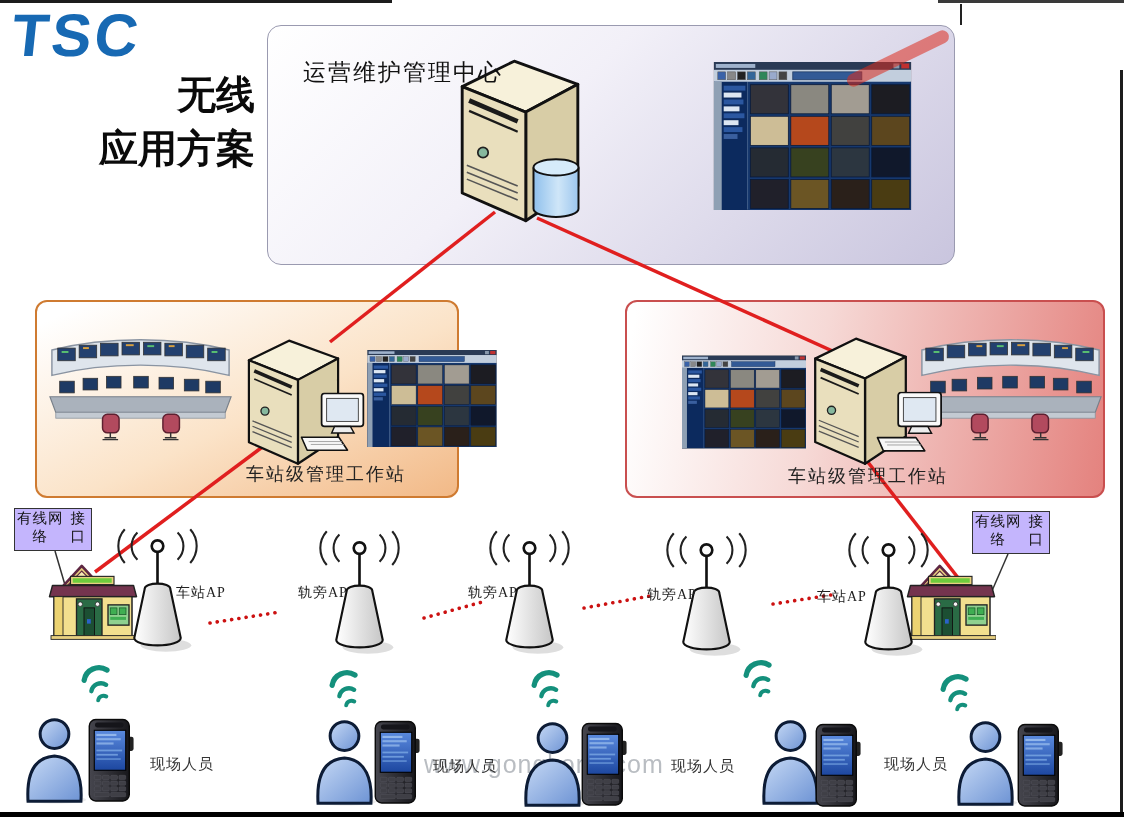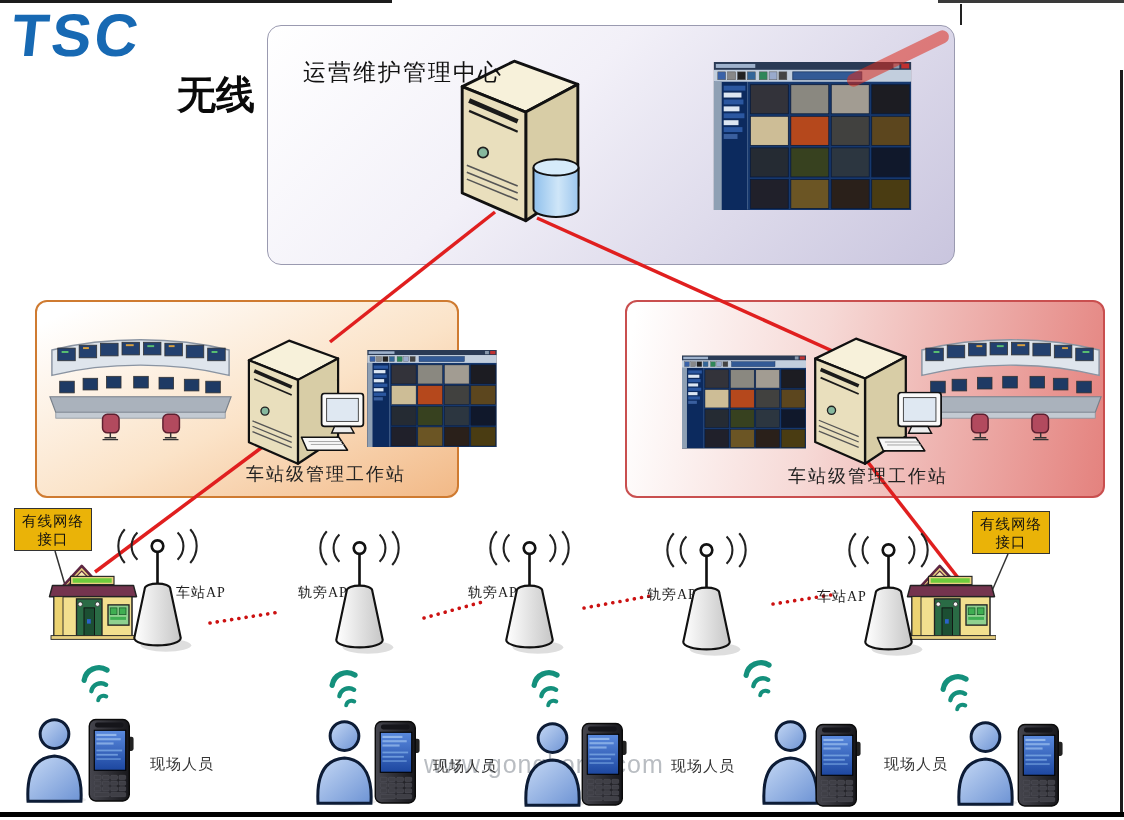--- a/index.html
+++ b/index.html
@@ -40,23 +40,23 @@
   #lines-layer { left:0; top:0; width:1124px; height:820px; z-index:3; pointer-events:none; }
 
   
   .icon { z-index:4; }
   .z5 { z-index:5; }
 
   .red-swoosh { left:842px; top:52px; width:112px; height:13px; background:#dd2b1e; opacity:.55;
     border-radius:7px; transform:rotate(-26deg); z-index:5; }
 
   
-  .callout { width:78px; height:43px; background:#eab308; border:1.5px solid #333; z-index:6;
+  .callout { width:78px; height:43px; background:#c4b5fd; border:1.5px solid #333; z-index:6;
     font-family:"Liberation Serif",serif; font-size:14.5px; color:#111; text-align:center;
-    display:flex; flex-direction:column; justify-content:center; line-height:18px; letter-spacing:1px; }
+    display:flex; justify-content:center; line-height:18px; letter-spacing:1px; }
   .callout.left { left:14px; top:508px; }
   .callout.right { left:972px; top:511px; }
 
   
   .ap-label { font-family:"Liberation Serif",serif; font-size:14px; color:#222; z-index:5; letter-spacing:1px;margin-top:20px; }
   .person-label { font-family:"Liberation Serif",serif; font-size:15px; color:#333; z-index:8; letter-spacing:1px;text-align:center; }
 
   .watermark { left:424px; top:750px; font-size:25px; color:#b9bdc2; letter-spacing:1px; z-index:2; }
 </style>
 </head>
@@ -283,20 +283,21 @@
 
   <div class="abs top-border-1"></div>
   <div class="abs top-border-2"></div>
   <div class="abs right-border"></div>
   <div class="abs bottom-border"></div>
   <div class="abs tick-mark"></div>
 
   <div class="abs logo-tsc">TSC</div>
   <div class="abs main-title">
     <div>无线</div>
+    <div>应用方案</div>
   </div>
 
   <div class="abs center-box"></div>
   <div class="abs center-box-title">运营维护管理中心</div>
   <div class="abs left-box"></div>
   <div class="abs right-box"></div>
   <div class="abs station-label left">车站级管理工作站</div>
   <div class="abs station-label right">车站级管理工作站</div>
 
   <div class="abs watermark">www.gongkong.com</div>

